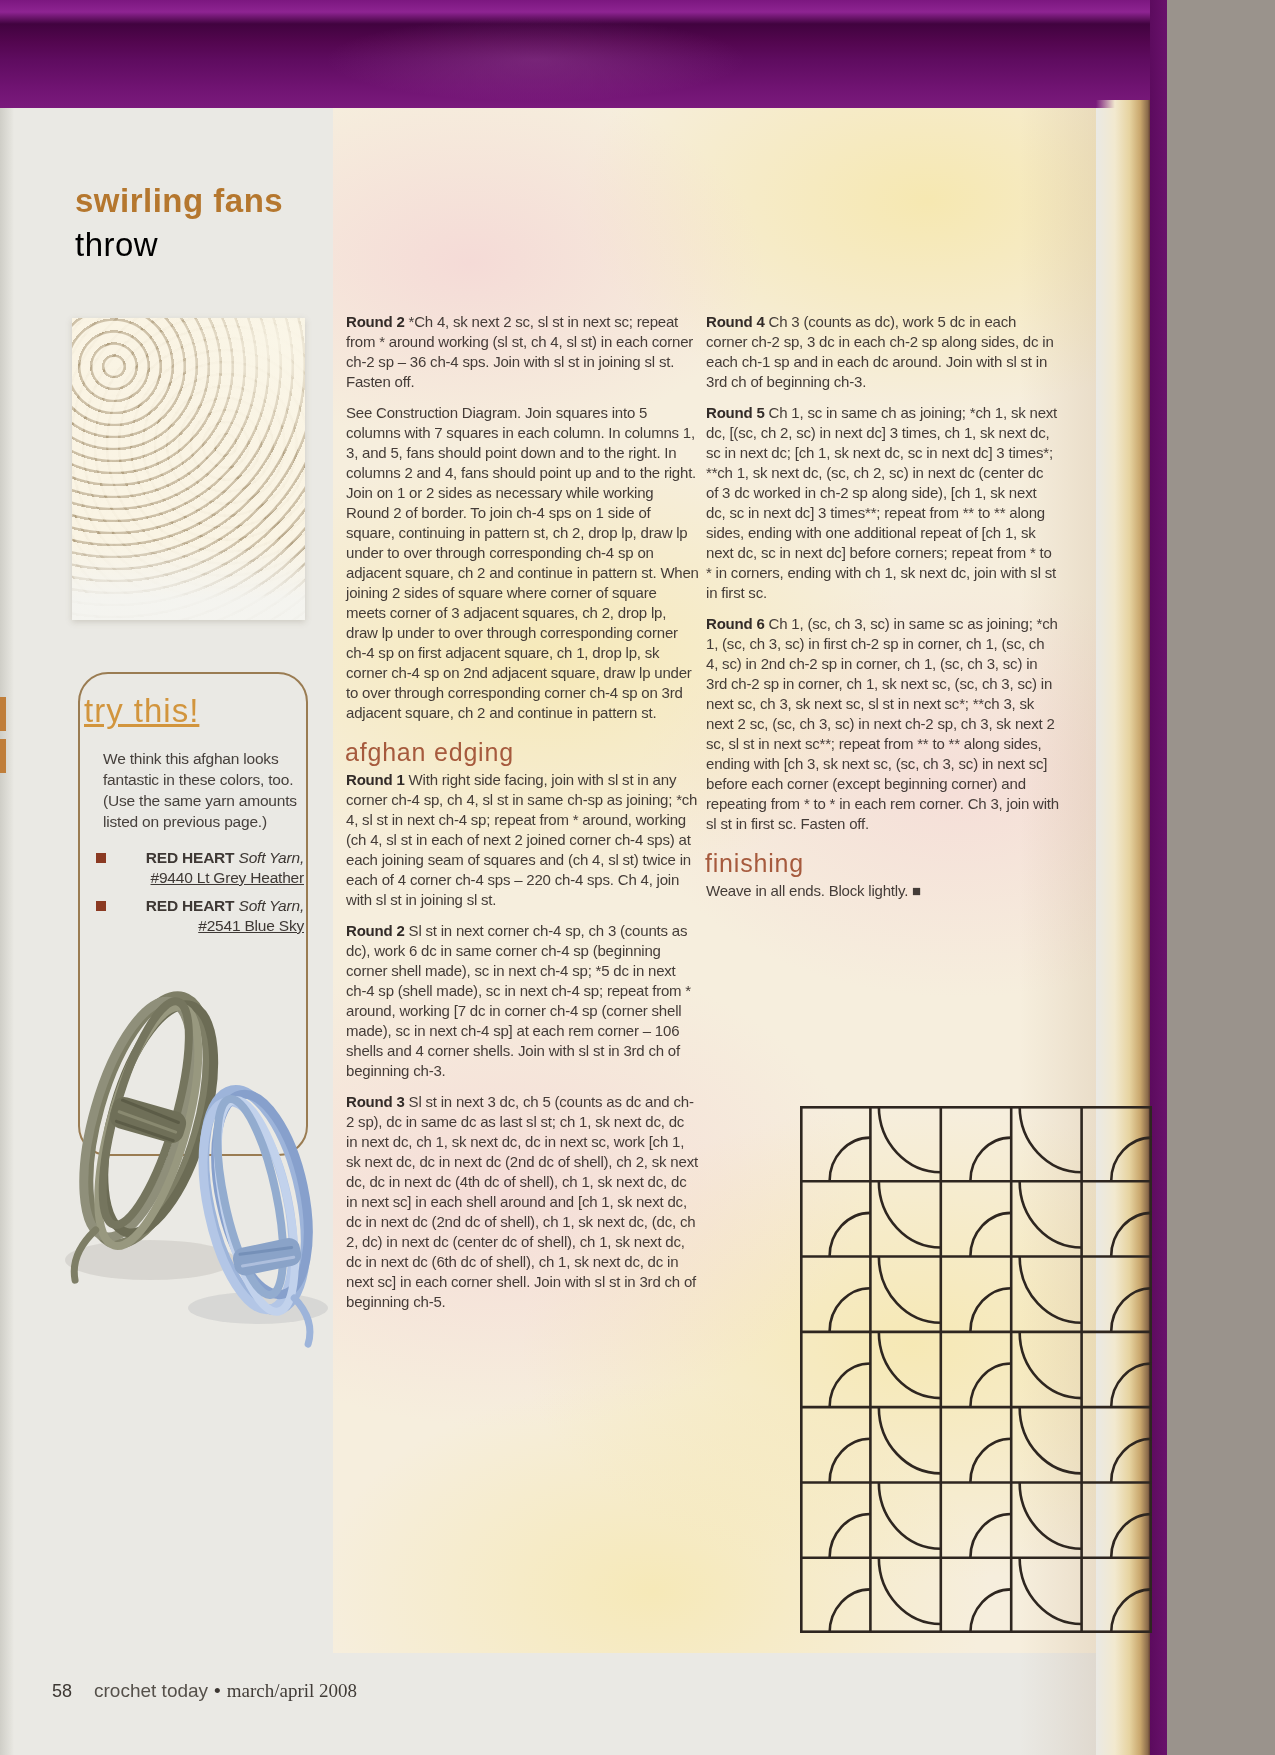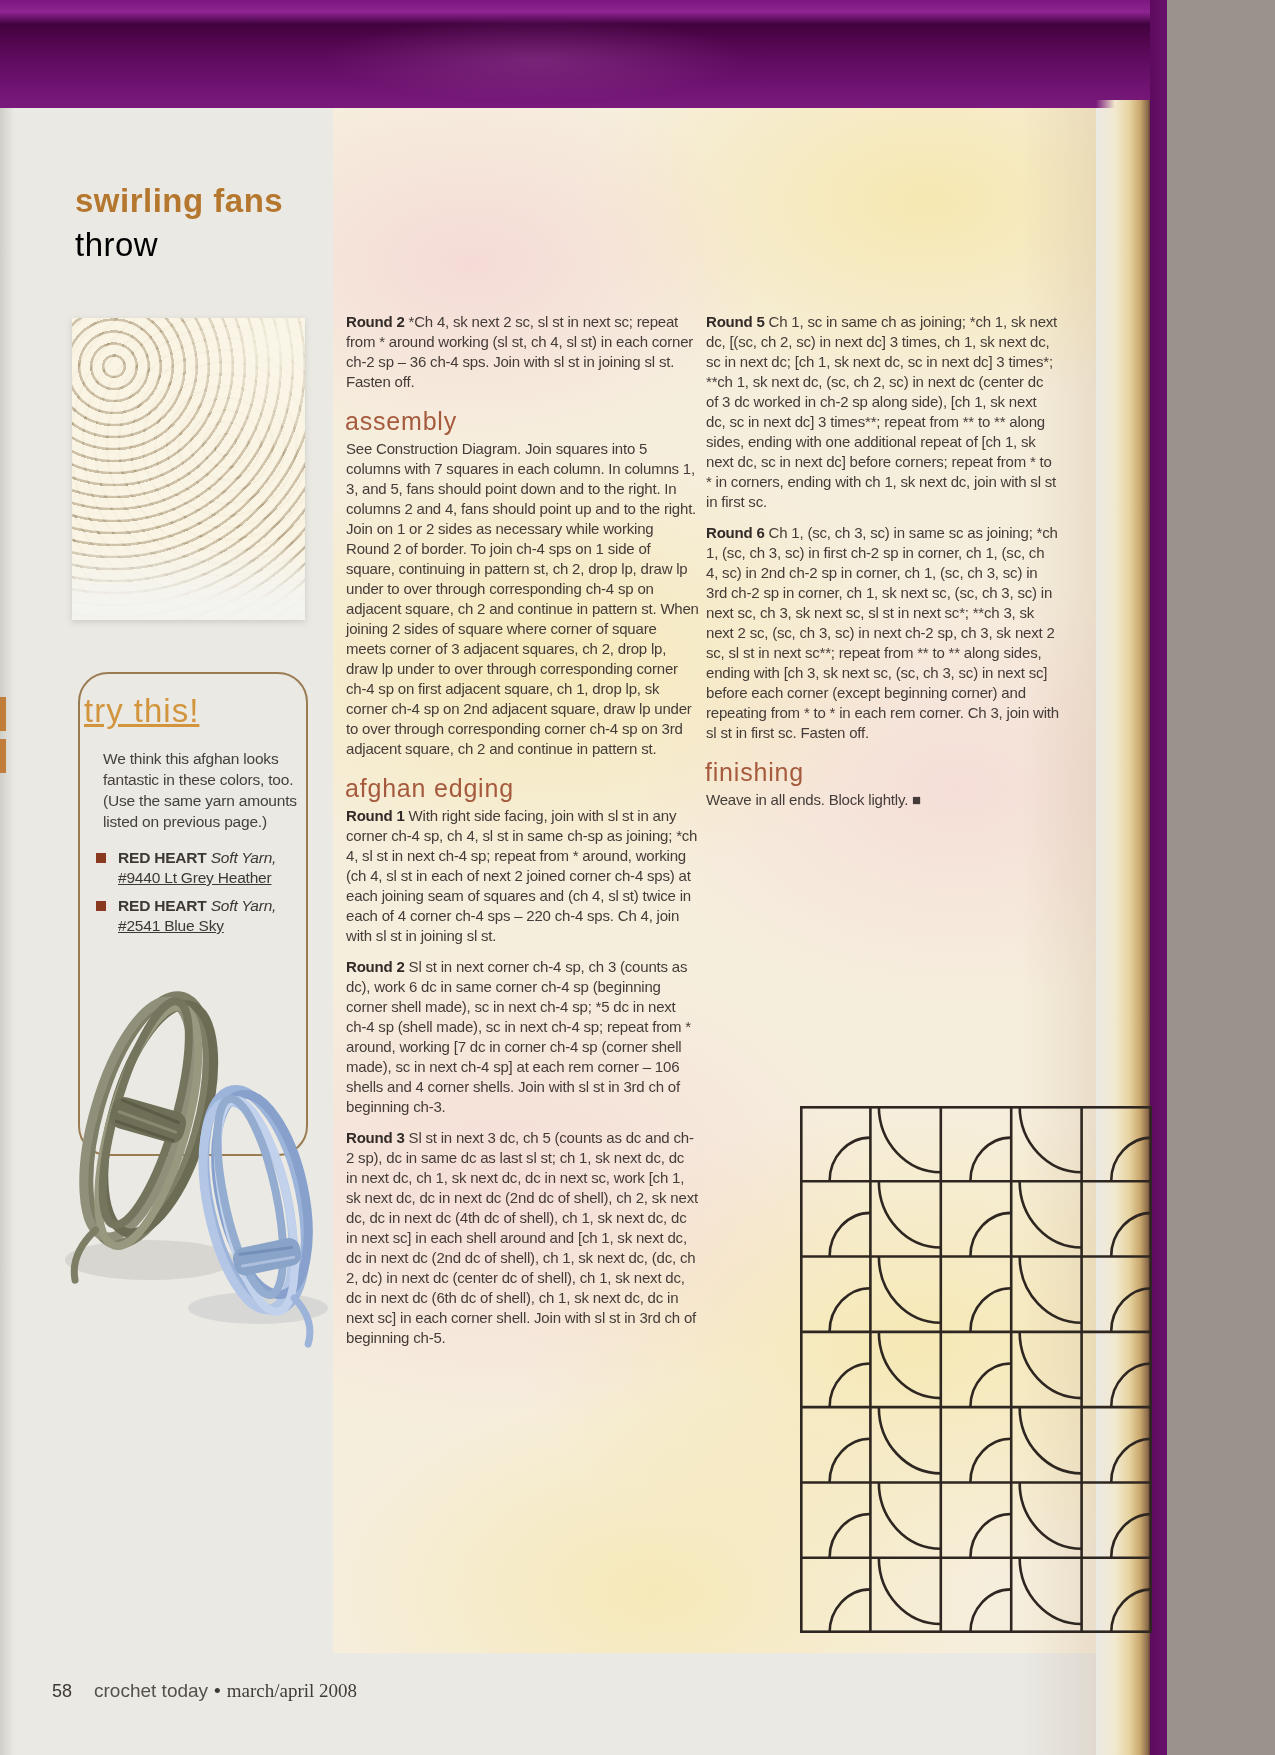--- a/index.html
+++ b/index.html
@@ -53,21 +53,21 @@
     box-shadow:0 2px 6px rgba(120,110,90,.25);}
 
   
   .try-box{position:absolute;left:78px;top:672px;width:226px;height:480px;
     border:2px solid #9a7c52;border-radius:30px;}
   .try-title{position:absolute;left:84px;top:692px;font-size:33px;color:#d2953d;letter-spacing:1px;text-decoration:underline;}
   .try-intro{position:absolute;left:103px;top:748px;width:206px;font-size:15.5px;line-height:21px;
     color:#46403c;letter-spacing:-.2px;}
   .yarn-list{position:absolute;left:96px;top:848px;width:208px;}
   .yarn-item{position:relative;padding-left:22px;margin-bottom:8px;font-size:15.5px;
-    line-height:20px;color:#3e3834;letter-spacing:-.2px;}
+    line-height:20px;color:#3e3834;letter-spacing:-.2px;text-align:right;}
   .bullet-sq{position:absolute;left:0;top:5px;width:10px;height:10px;background:#8b3a22;}
   .yarn-colorway{display:block;text-decoration:underline;}
 
   
   .yarn-photo{position:absolute;left:30px;top:930px;}
 
   
   .pcol{position:absolute;width:354px;color:#443c38;font-size:15px;line-height:20px;letter-spacing:-.2px;}
   #col1{left:345px;top:312px;}
   #col2{left:705px;top:312px;}
@@ -150,29 +150,29 @@
       <ellipse cx="-4" cy="-4" rx="26" ry="100" stroke="#93accf" stroke-width="8"></ellipse>
       <rect x="-34" y="44" width="68" height="28" rx="11" fill="#8aa3c8"></rect>
       <line x1="-26" y1="50" x2="26" y2="54" stroke="#7590b8" stroke-width="3"></line>
       <line x1="-26" y1="62" x2="26" y2="64" stroke="#aebfdd" stroke-width="3"></line>
       <path d="M 18 104 q 16 26 4 48" stroke="#9db4da" stroke-width="7"></path>
     </g>
   </svg>
 
   <div class="pcol" id="col1">
     <p><b>Round 2</b><span>*Ch 4, sk next 2 sc, sl st in next sc; repeat from * around working (sl st, ch 4, sl st) in each corner ch-2 sp – 36 ch-4 sps. Join with sl st in joining sl st. Fasten off.</span></p>
-    <h3>assembly</h3>
     <p>See Construction Diagram. Join squares into 5 columns with 7 squares in each column. In columns 1, 3, and 5, fans should point down and to the right. In columns 2 and 4, fans should point up and to the right. Join on 1 or 2 sides as necessary while working Round 2 of border. To join ch-4 sps on 1 side of square, continuing in pattern st, ch 2, drop lp, draw lp under to over through corresponding ch-4 sp on adjacent square, ch 2 and continue in pattern st. When joining 2 sides of square where corner of square meets corner of 3 adjacent squares, ch 2, drop lp, draw lp under to over through corresponding corner ch-4 sp on first adjacent square, ch 1, drop lp, sk corner ch-4 sp on 2nd adjacent square, draw lp under to over through corresponding corner ch-4 sp on 3rd adjacent square, ch 2 and continue in pattern st.</p>
     <h3>afghan edging</h3>
     <p><b>Round 1</b><span>With right side facing, join with sl st in any corner ch-4 sp, ch 4, sl st in same ch-sp as joining; *ch 4, sl st in next ch-4 sp; repeat from * around, working (ch 4, sl st in each of next 2 joined corner ch-4 sps) at each joining seam of squares and (ch 4, sl st) twice in each of 4 corner ch-4 sps – 220 ch-4 sps. Ch 4, join with sl st in joining sl st.</span></p>
     <p><b>Round 2</b><span>Sl st in next corner ch-4 sp, ch 3 (counts as dc), work 6 dc in same corner ch-4 sp (beginning corner shell made), sc in next ch-4 sp; *5 dc in next ch-4 sp (shell made), sc in next ch-4 sp; repeat from * around, working [7 dc in corner ch-4 sp (corner shell made), sc in next ch-4 sp] at each rem corner – 106 shells and 4 corner shells. Join with sl st in 3rd ch of beginning ch-3.</span></p>
     <p><b>Round 3</b><span>Sl st in next 3 dc, ch 5 (counts as dc and ch-2 sp), dc in same dc as last sl st; ch 1, sk next dc, dc in next dc, ch 1, sk next dc, dc in next sc, work [ch 1, sk next dc, dc in next dc (2nd dc of shell), ch 2, sk next dc, dc in next dc (4th dc of shell), ch 1, sk next dc, dc in next sc] in each shell around and [ch 1, sk next dc, dc in next dc (2nd dc of shell), ch 1, sk next dc, (dc, ch 2, dc) in next dc (center dc of shell), ch 1, sk next dc, dc in next dc (6th dc of shell), ch 1, sk next dc, dc in next sc] in each corner shell. Join with sl st in 3rd ch of beginning ch-5.</span></p>
   </div>
 
   <div class="pcol" id="col2">
+    <p><b>Round 4</b><span>Ch 3 (counts as dc), work 5 dc in each corner ch-2 sp, 3 dc in each ch-2 sp along sides, dc in each ch-1 sp and in each dc around. Join with sl st in 3rd ch of beginning ch-3.</span></p>
     <p><b>Round 5</b><span>Ch 1, sc in same ch as joining; *ch 1, sk next dc, [(sc, ch 2, sc) in next dc] 3 times, ch 1, sk next dc, sc in next dc; [ch 1, sk next dc, sc in next dc] 3 times*; **ch 1, sk next dc, (sc, ch 2, sc) in next dc (center dc of 3 dc worked in ch-2 sp along side), [ch 1, sk next dc, sc in next dc] 3 times**; repeat from ** to ** along sides, ending with one additional repeat of [ch 1, sk next dc, sc in next dc] before corners; repeat from * to * in corners, ending with ch 1, sk next dc, join with sl st in first sc.</span></p>
     <p><b>Round 6</b><span>Ch 1, (sc, ch 3, sc) in same sc as joining; *ch 1, (sc, ch 3, sc) in first ch-2 sp in corner, ch 1, (sc, ch 4, sc) in 2nd ch-2 sp in corner, ch 1, (sc, ch 3, sc) in 3rd ch-2 sp in corner, ch 1, sk next sc, (sc, ch 3, sc) in next sc, ch 3, sk next sc, sl st in next sc*; **ch 3, sk next 2 sc, (sc, ch 3, sc) in next ch-2 sp, ch 3, sk next 2 sc, sl st in next sc**; repeat from ** to ** along sides, ending with [ch 3, sk next sc, (sc, ch 3, sc) in next sc] before each corner (except beginning corner) and repeating from * to * in each rem corner. Ch 3, join with sl st in first sc. Fasten off.</span></p>
     <h3>finishing</h3>
     <p>Weave in all ends. Block lightly. ■</p>
   </div>
 
   <svg class="diagram" id="construction-diagram" width="352" height="527" viewBox="0 0 352 527">
       <rect x="1.3" y="1.3" width="349.4" height="524.4" fill="none" stroke="#2e2620" stroke-width="2.6"></rect>
       <line x1="70.4" y1="0" x2="70.4" y2="527" stroke="#2e2620" stroke-width="2.6"></line>
       <line x1="140.8" y1="0" x2="140.8" y2="527" stroke="#2e2620" stroke-width="2.6"></line>

